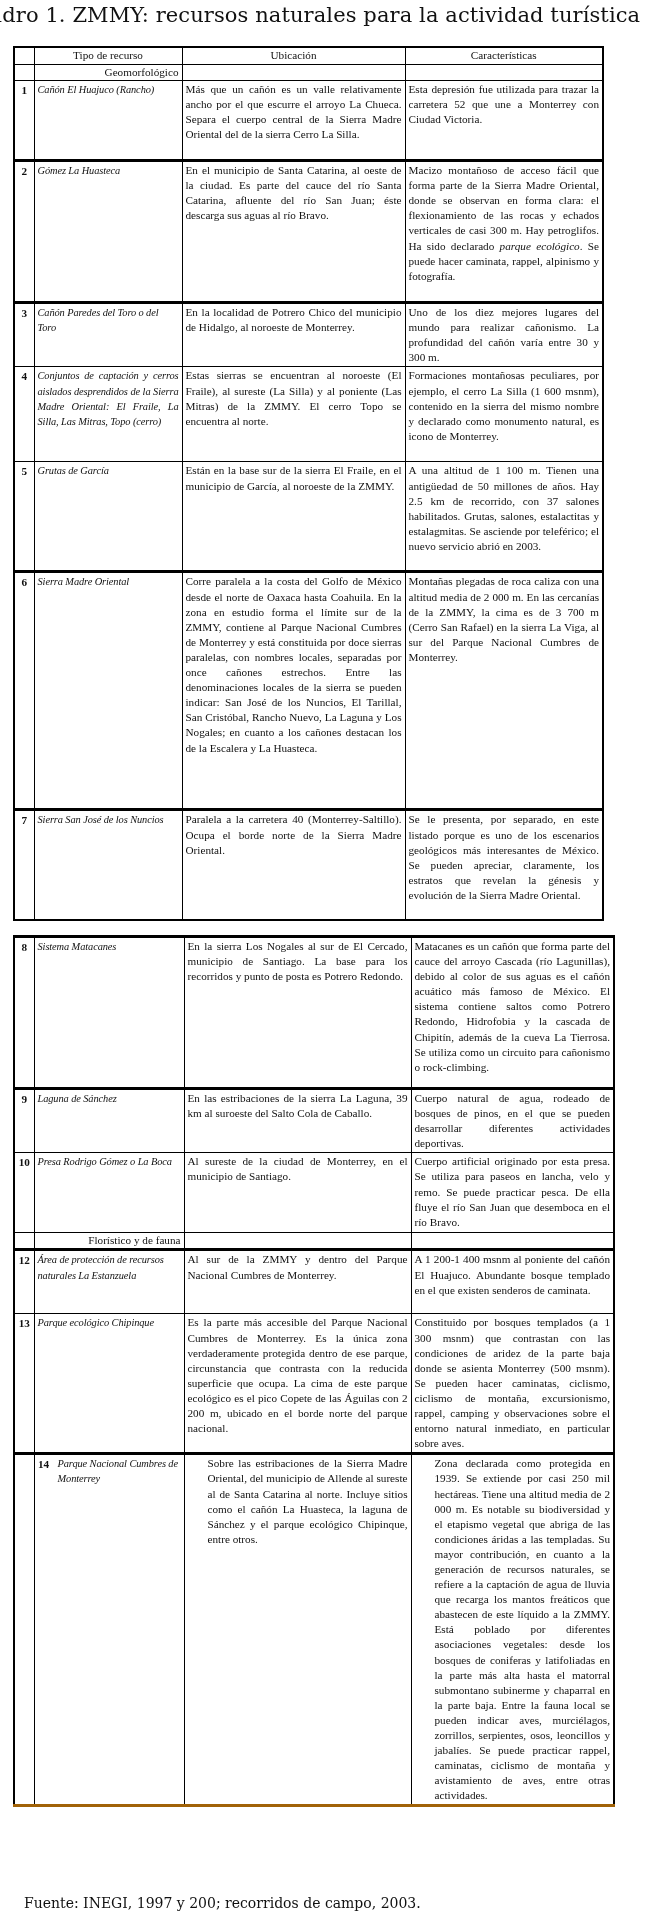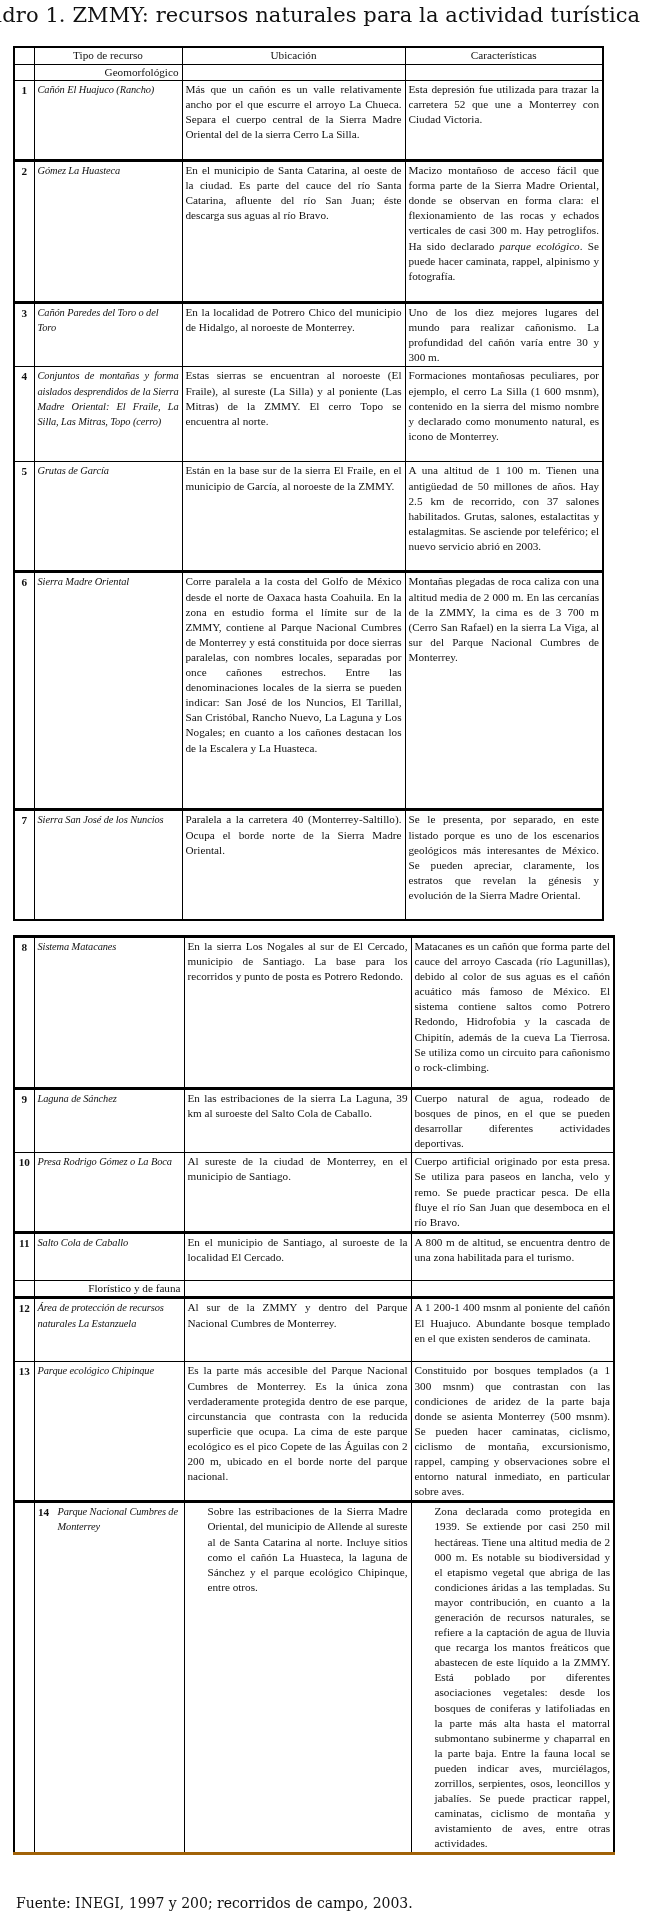--- a/index.html
+++ b/index.html
@@ -13,21 +13,21 @@
   td.just { text-align: justify; }
   tr.head td { text-align: center; padding: 0 3px; height: 16px; }
   tr.cat td { height: 14px; padding: 0 3px; }
   tr.cat td.catlabel { text-align: right; margin-left: 40px; }
   tr.thick td { border-top: 3px solid #000; }
   #t1 { left: 13px; top: 46px; width: 589px; }
   #t2 { left: 13px; top: 935px; width: 600px; }
   #t2 tr.first td { border-top: 3px solid #000; }
   #t2 tr.last td { border-bottom: 3px solid #a16207; padding-left: 23px; }
   #t1, #t2 { border: 2px solid #000; }
-  .source { position: absolute; left: 16px; top: 1895px; font-size: 14px; font-family: "DejaVu Serif", serif; }
+  .source { position: absolute; left: 24px; top: 1895px; font-size: 14px; font-family: "DejaVu Serif", serif; }
 </style>
 </head>
 <body>
 
 <div class="title"><span>Cuadro 1. ZMMY: recursos naturales para la actividad turística</span></div>
 
 <table id="t1">
   <colgroup>
     <col style="width:20px">
       <col style="width:148px">
@@ -60,21 +60,21 @@
     <td class="just"><span>Macizo montañoso de acceso fácil que forma parte de la Sierra Madre Oriental, donde se observan en forma clara: el flexionamiento de las rocas y echados verticales de casi 300 m. Hay petroglifos. Ha sido declarado </span><em>parque ecológico</em><span>. Se puede hacer caminata, rappel, alpinismo y fotografía.</span></td>
   </tr>
   <tr class="thick" style="height:64px">
     <td class="num">3</td>
     <td class="name">Cañón Paredes del Toro o del Toro</td>
     <td class="just">En la localidad de Potrero Chico del municipio de Hidalgo, al noroeste de Monterrey.</td>
     <td class="just">Uno de los diez mejores lugares del mundo para realizar cañonismo. La profundidad del cañón varía entre 30 y 300 m.</td>
   </tr>
   <tr style="height:95px">
     <td class="num">4</td>
-    <td class="name just">Conjuntos de montañas y forma aislados desprendidos de la Sierra Madre Oriental: El Fraile, La Silla, Las Mitras, Topo (cerro)</td>
+    <td class="name just">Conjuntos de captación y cerros aislados desprendidos de la Sierra Madre Oriental: El Fraile, La Silla, Las Mitras, Topo (cerro)</td>
     <td class="just">Estas sierras se encuentran al noroeste (El Fraile), al sureste (La Silla) y al poniente (Las Mitras) de la ZMMY. El cerro Topo se encuentra al norte.</td>
     <td class="just">Formaciones montañosas peculiares, por ejemplo, el cerro La Silla (1 600 msnm), contenido en la sierra del mismo nombre y declarado como monumento natural, es icono de Monterrey.</td>
   </tr>
   <tr style="height:110px">
     <td class="num">5</td>
     <td class="name">Grutas de García</td>
     <td class="just">Están en la base sur de la sierra El Fraile, en el municipio de García, al noroeste de la ZMMY.</td>
     <td class="just">A una altitud de 1 100 m. Tienen una antigüedad de 50 millones de años. Hay 2.5 km de recorrido, con 37 salones habilitados. Grutas, salones, estalactitas y estalagmitas. Se asciende por teleférico; el nuevo servicio abrió en 2003.</td>
   </tr>
   <tr class="thick" style="height:238px">
@@ -111,26 +111,20 @@
     <td class="name">Laguna de Sánchez</td>
     <td class="just">En las estribaciones de la sierra La Laguna, 39 km al suroeste del Salto Cola de Caballo.</td>
     <td class="just">Cuerpo natural de agua, rodeado de bosques de pinos, en el que se pueden desarrollar diferentes actividades deportivas.</td>
   </tr>
   <tr style="height:80px">
     <td class="num">10</td>
     <td class="name">Presa Rodrigo Gómez o La Boca</td>
     <td class="just">Al sureste de la ciudad de Monterrey, en el municipio de Santiago.</td>
     <td class="just">Cuerpo artificial originado por esta presa. Se utiliza para paseos en lancha, velo y remo. Se puede practicar pesca. De ella fluye el río San Juan que desemboca en el río Bravo.</td>
   </tr>
-  <tr class="thick" style="height:48px">
-    <td class="num">11</td>
-    <td class="name">Salto Cola de Caballo</td>
-    <td class="just">En el municipio de Santiago, al suroeste de la localidad El Cercado.</td>
-    <td class="just">A 800 m de altitud, se encuentra dentro de una zona habilitada para el turismo.</td>
-  </tr>
   <tr class="cat">
     <td></td>
     <td class="catlabel">Florístico y de fauna</td>
     <td></td>
     <td></td>
   </tr>
   <tr class="thick" style="height:64px">
     <td class="num">12</td>
     <td class="name">Área de protección de recursos naturales La Estanzuela</td>
     <td class="just">Al sur de la ZMMY y dentro del Parque Nacional Cumbres de Monterrey.</td>

